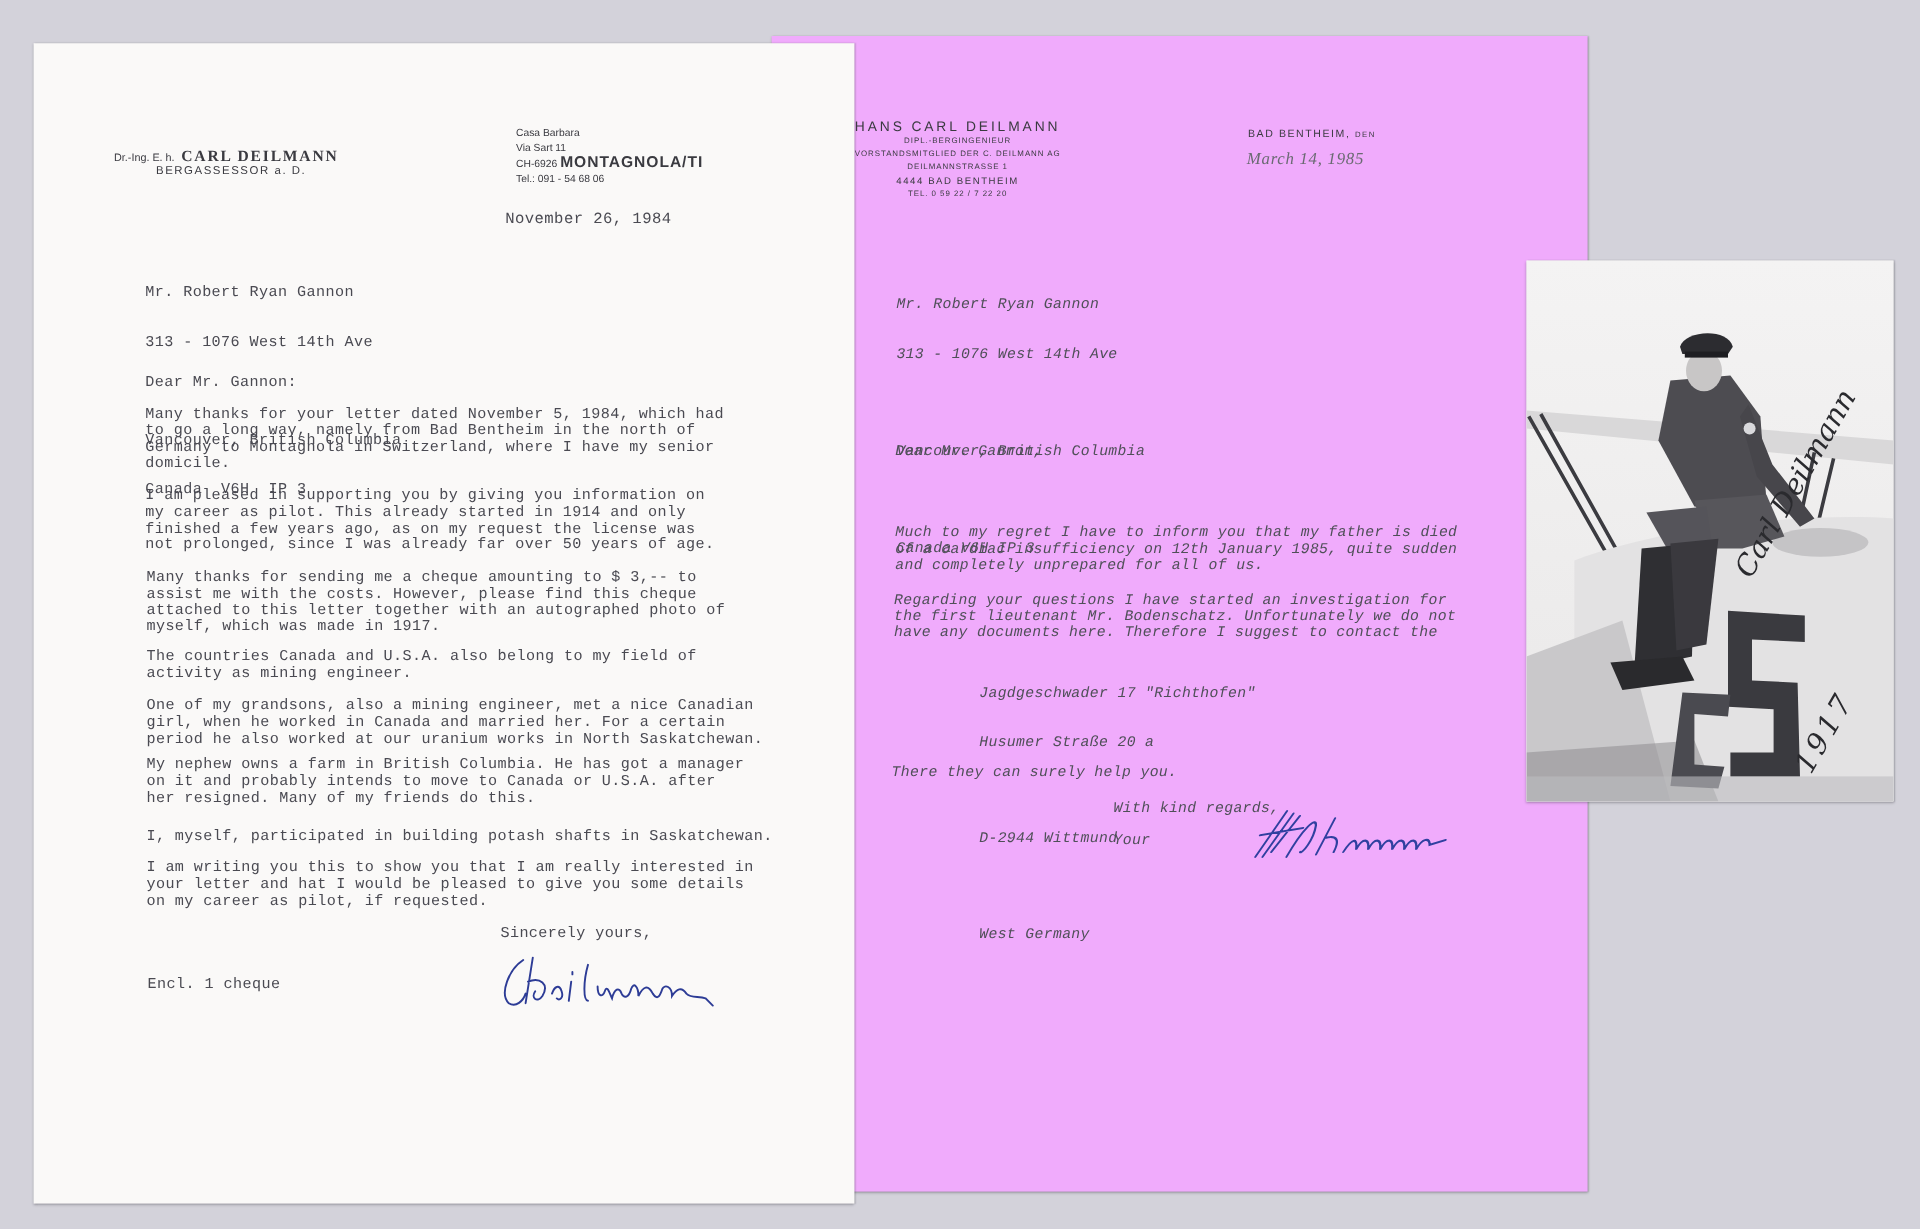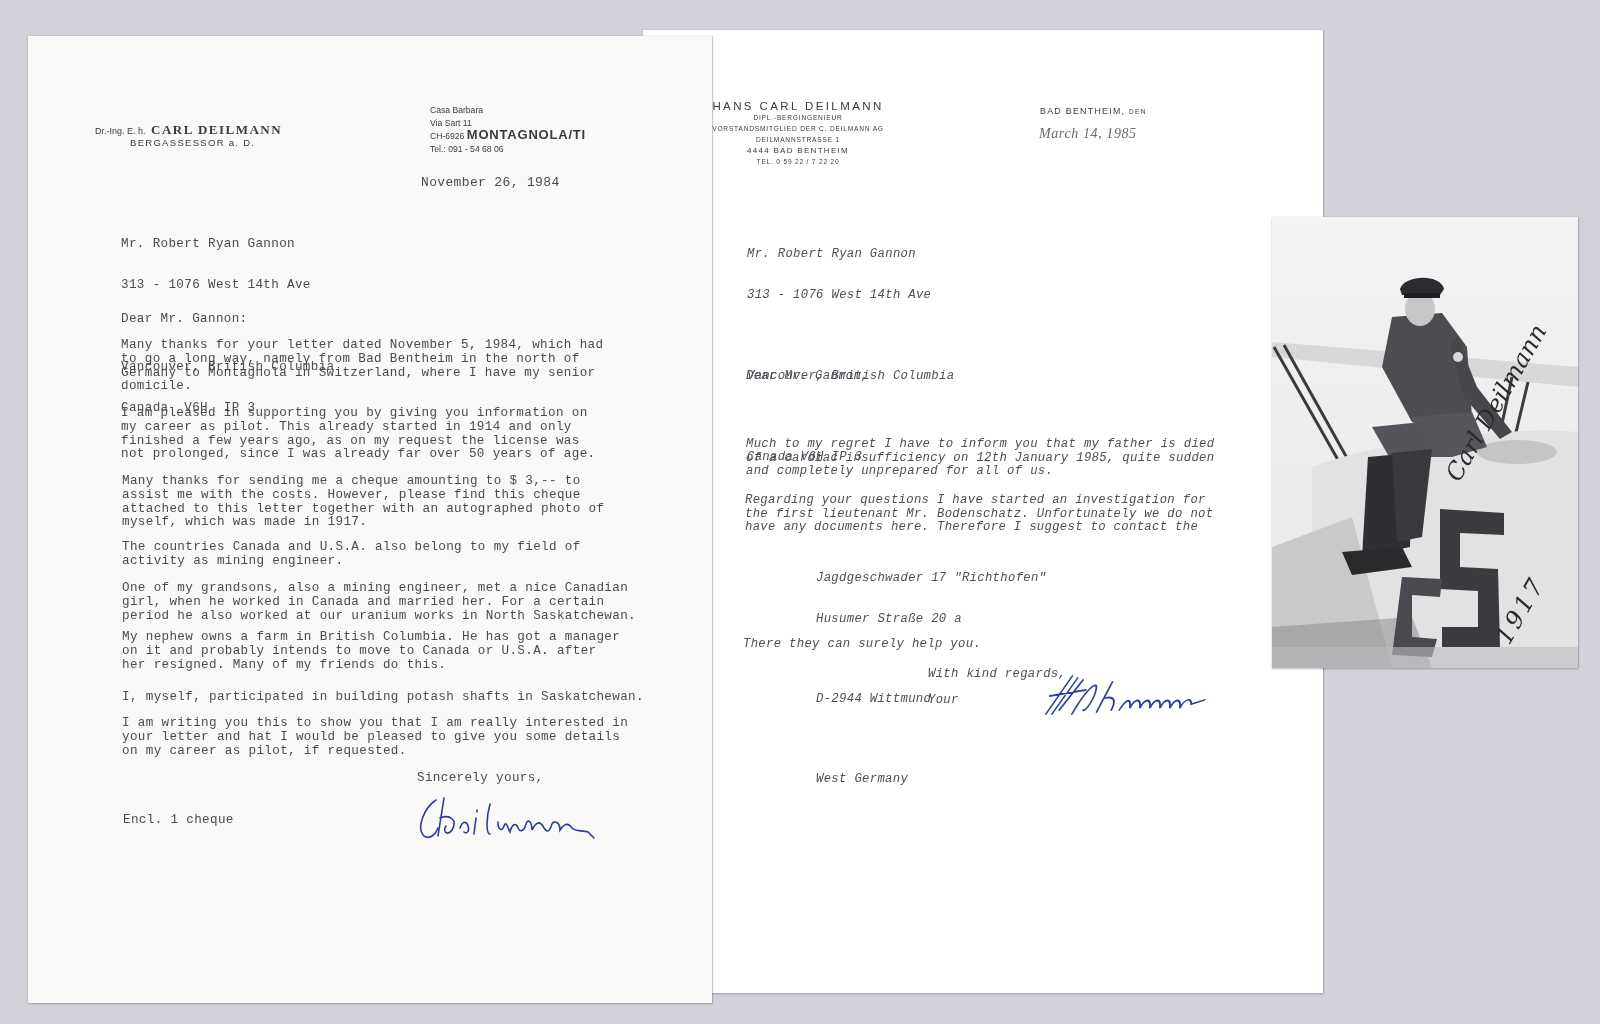--- a/index.html
+++ b/index.html
@@ -9,21 +9,21 @@
       position: relative;
       font-family: "Liberation Sans", sans-serif;
     }
     .paper {
       position: absolute;
       background: #f8f7f6;
       box-shadow: 0 1px 2px rgba(60,60,70,0.35), 1px 0 1px rgba(80,80,90,0.2);
     }
     #letter-right {
       left: 643px; top: 30px; width: 680px; height: 963px;
-      background: #ffffff;
+      background: #f0abfc;
       z-index: 1;
     }
     #letter-left {
       left: 28px; top: 36px; width: 684px; height: 967px;
       background: #faf9f8;
       z-index: 2;
       padding-left: 45px;
     }
     #photo {
       left: 1272px; top: 217px; width: 306px; height: 451px;

